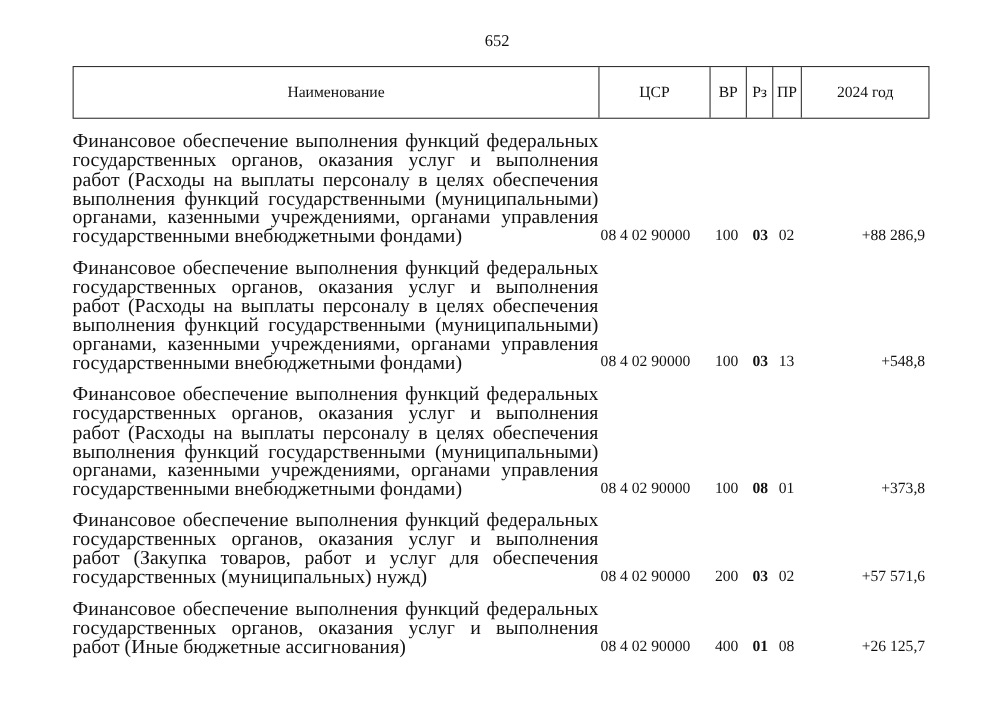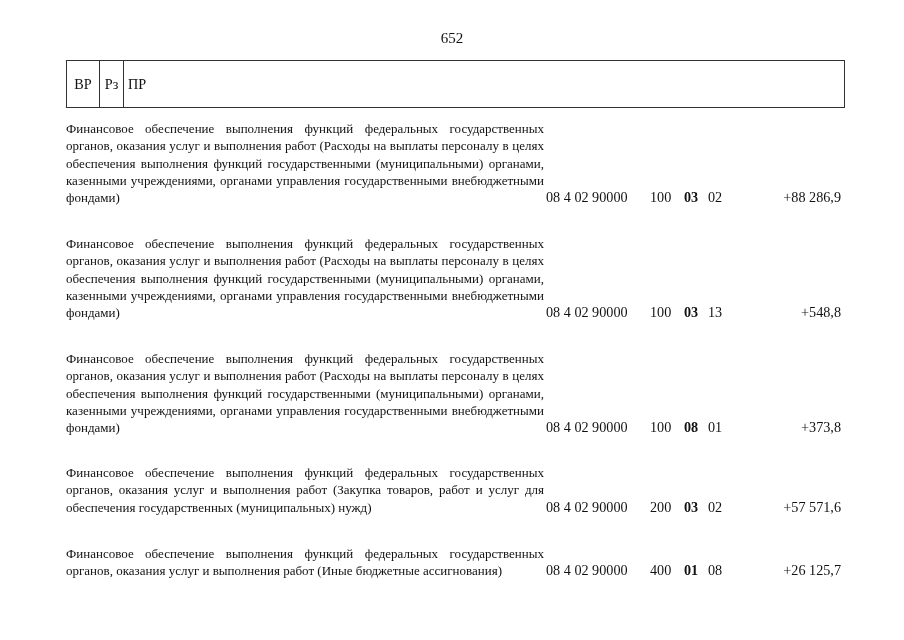--- a/index.html
+++ b/index.html
@@ -54,21 +54,21 @@
     .row {
       position: absolute;
       left: 66px;
       width: 779px;
     }
     .row .name {
       width: 478px;
       text-align: justify;
       text-align-last: left;
       line-height: 17.3px;
-      font-size: 13px;
+      font-size: 18px;
     }
     .row .codes {
       position: absolute;
       bottom: 0;
       left: 480px;
       height: 17.3px;
       line-height: 17.3px;
       white-space: nowrap;
     }
     .row .csr  { position: absolute; left: 0;   width: 100px; }
@@ -84,23 +84,26 @@
       text-align: left;
       white-space: nowrap;
     }
   </style>
 </head>
 <body>
 
 <div class="page-number">652</div>
 
 <div class="header-table">
+  <div class="hcell h-name">Наименование</div>
+  <div class="hcell h-csr">ЦСР</div>
   <div class="hcell h-vr">ВР</div>
   <div class="hcell h-rz">Рз</div>
   <div class="hcell h-pr">ПР</div>
+  <div class="hcell h-year">2024 год</div>
 </div>
 
 <div class="row" style="top:120px;">
   <div class="name">Финансовое обеспечение выполнения функций федеральных государственных органов, оказания услуг и выполнения работ (Расходы на выплаты персоналу в целях обеспечения выполнения функций государственными (муниципальными) органами, казенными учреждениями, органами управления государственными внебюджетными фондами)</div>
   <div class="codes">
     <span class="csr">08 4 02 90000</span>
     <span class="vr">100</span>
     <span class="rz">03</span>
     <span class="pr">02</span>
   </div>

